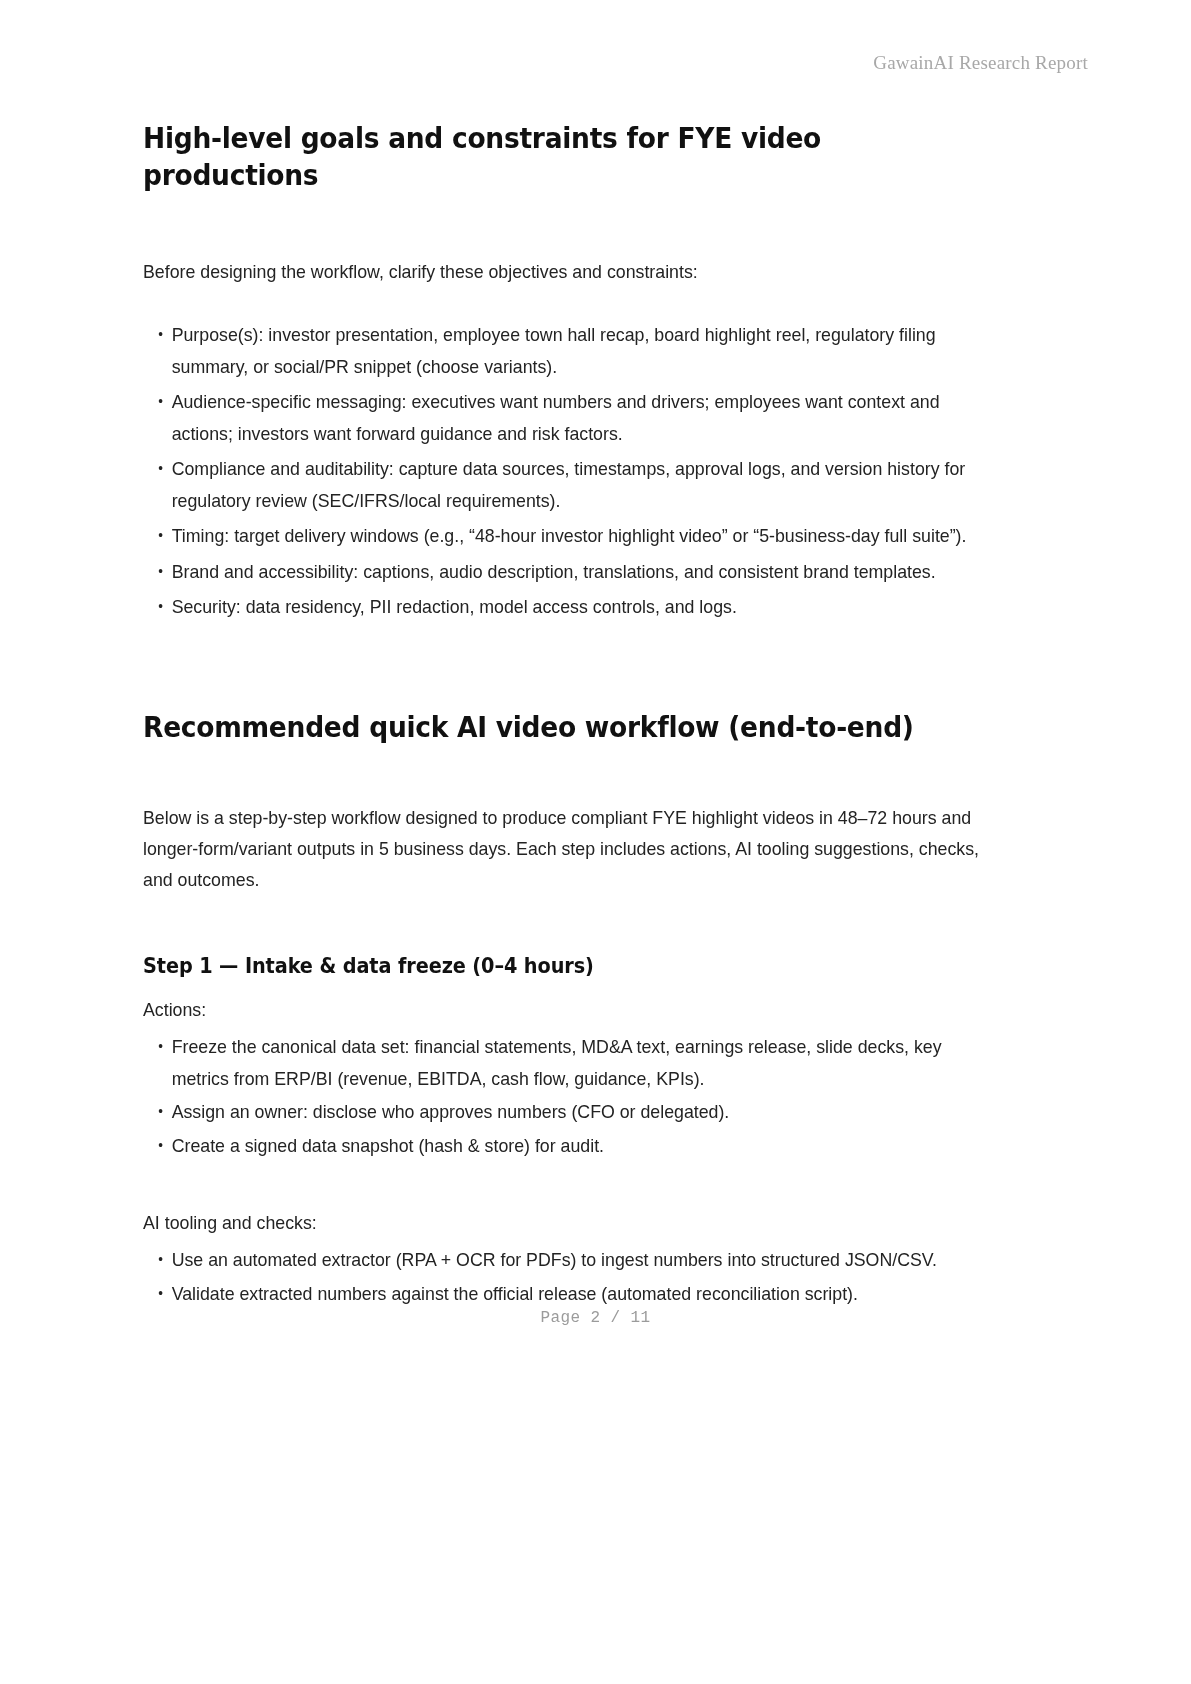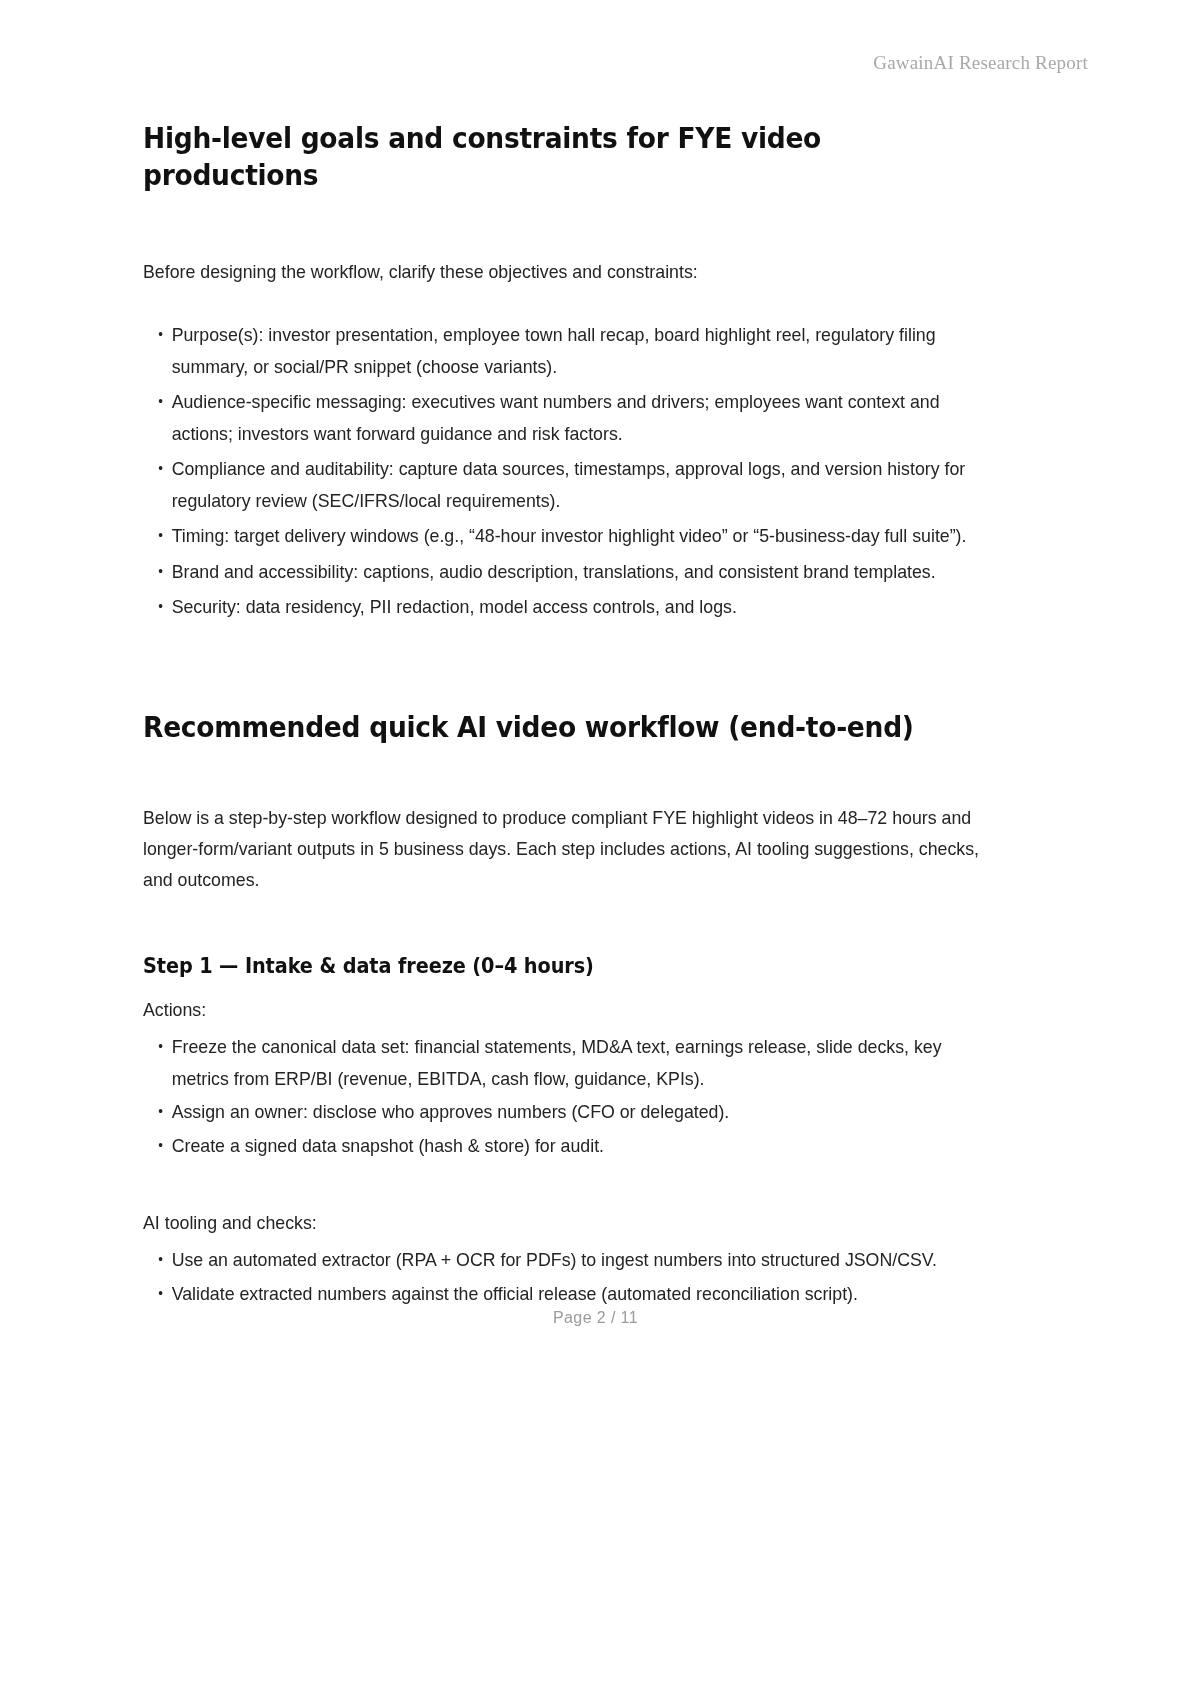--- a/index.html
+++ b/index.html
@@ -110,21 +110,21 @@
     margin: 0;
     transform: scaleX(0.955);
     transform-origin: left top;
   }
   .footer {
     position: absolute;
     left: 0;
     right: 0;
     bottom: 86px;
     text-align: center;
-    font-family: Liberation Sans, sans-serif;
+    font-family: Liberation Mono, monospace;
     font-size: 16px;
     color: #9b9b9b;
     letter-spacing: 0.4px;
   }
   .sp-6 { height: 6px; }
   .sp-14 { height: 14px; }
   .sp-44 { height: 44px; }
 </style>
 </head>
 <body>

